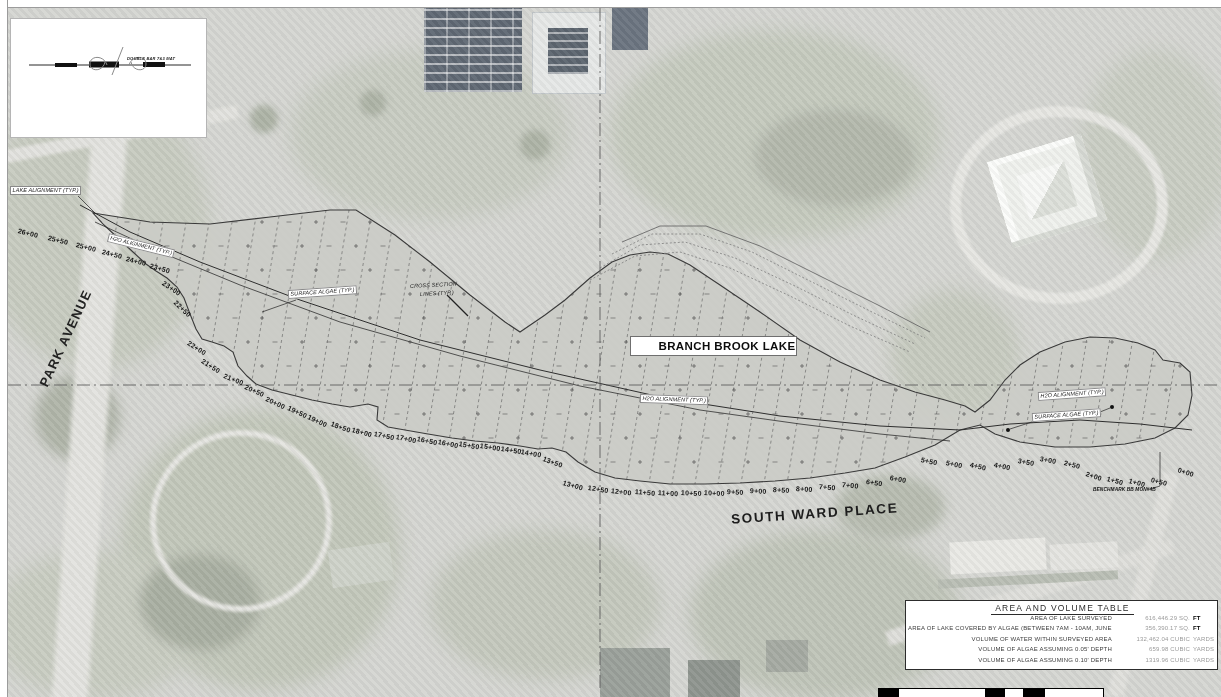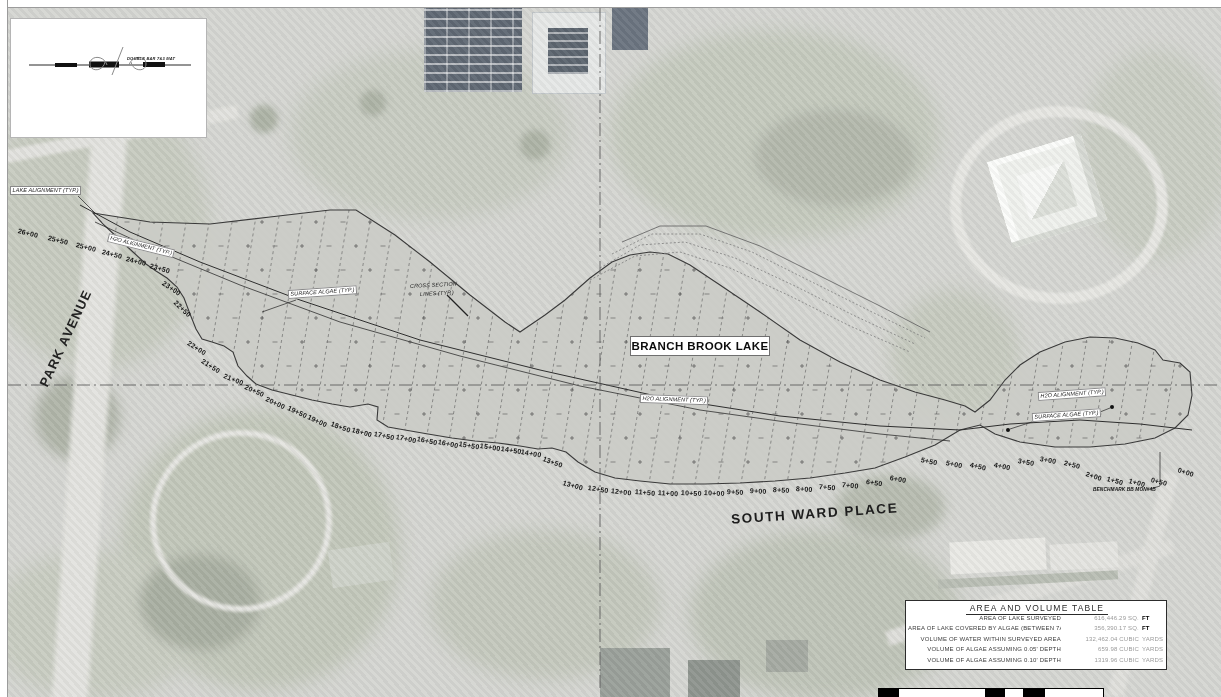--- a/index.html
+++ b/index.html
@@ -15,34 +15,34 @@
   #lw{position:absolute;left:0;top:0;pointer-events:none;}
   
   #map{position:absolute;inset:0;}
   .station{position:absolute;font:700 7px "Liberation Sans",sans-serif;color:#151515;
            white-space:nowrap;transform-origin:left center;letter-spacing:.2px;}
   .ann{position:absolute;font:italic 400 5.5px "Liberation Sans",sans-serif;color:#1c1c1c;
        white-space:nowrap;transform-origin:left center;letter-spacing:.1px;}
   .ann.boxed{background:#ffffff;border:.5px solid #8a8a8a;padding:0 1.5px;line-height:7px;}
   .lake-label{position:absolute;left:630px;top:336px;width:138px;height:18px;background:#fff;
        border:.6px solid #6f6f6f;display:flex;align-items:center;justify-content:center;
-       font:700 11.5px "Liberation Sans",sans-serif;letter-spacing:.4px;color:#0c0c0c;}
+       font:700 11.5px "Liberation Sans",sans-serif;letter-spacing:.4px;color:#0c0c0c;padding-left:27px;}
   .street-park{position:absolute;left:50px;top:374px;transform:rotate(-65deg);transform-origin:left bottom;
        font:700 13px "Liberation Sans",sans-serif;letter-spacing:1.2px;color:#232323;white-space:nowrap;}
   .street-south{position:absolute;left:731px;top:506px;transform:rotate(-4deg);
        font:700 13.5px "Liberation Sans",sans-serif;letter-spacing:1.6px;color:#1d1d1d;white-space:nowrap;}
   .benchmark{position:absolute;left:1093px;top:487px;font:italic 700 4.8px "Liberation Sans",sans-serif;
        color:#111;letter-spacing:.1px;white-space:nowrap;}
   
   #legendbox{position:absolute;left:10px;top:18px;width:195px;height:118px;background:#fff;
        border:1px solid #b5b5b5;}
   #legendbox .tinytext{position:absolute;left:116px;top:37px;font:italic 700 4px "Liberation Sans",sans-serif;
        color:#222;letter-spacing:.2px;}
   
-  #avt{position:absolute;left:905px;top:600px;width:262px;background:#fff;border:1px solid #2c2c2c;
+  #avt{position:absolute;left:905px;top:600px;width:313px;background:#fff;border:1px solid #2c2c2c;
        padding:1px 0 2px 2px;box-sizing:border-box;}
   #avt .avt-title{text-align:center;font:400 8.5px "Liberation Sans",sans-serif;color:#2a2a2a;
        letter-spacing:1.2px;padding:1px 0 2px 0;}
   #avt .avt-title span{border-bottom:1px solid #2a2a2a;padding:0 4px 1px 4px;}
   .avt-row{display:flex;align-items:baseline;height:10.4px;font:400 6px "Liberation Sans",sans-serif;
        letter-spacing:.2px;}
   .avt-label{flex:1;text-align:right;color:#3c3c3c;white-space:nowrap;overflow:hidden;}
   .avt-value{width:74px;text-align:right;color:#9a9a9a;white-space:nowrap;padding-left:4px;}
   .avt-unit{width:24px;text-align:left;padding-left:3px;white-space:nowrap;}
   .avt-unit.strong{font-weight:700;color:#000;}

